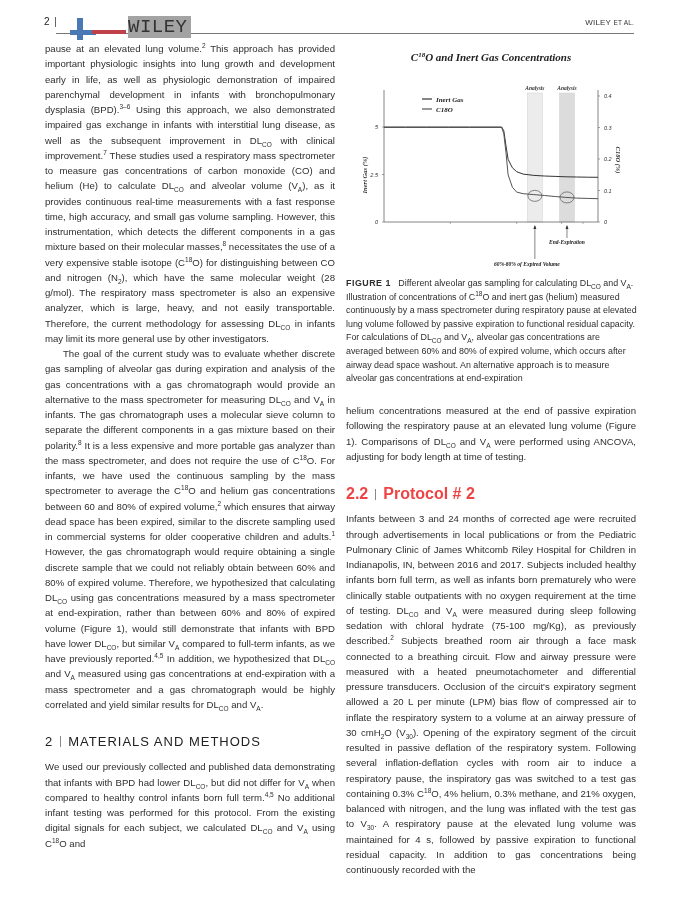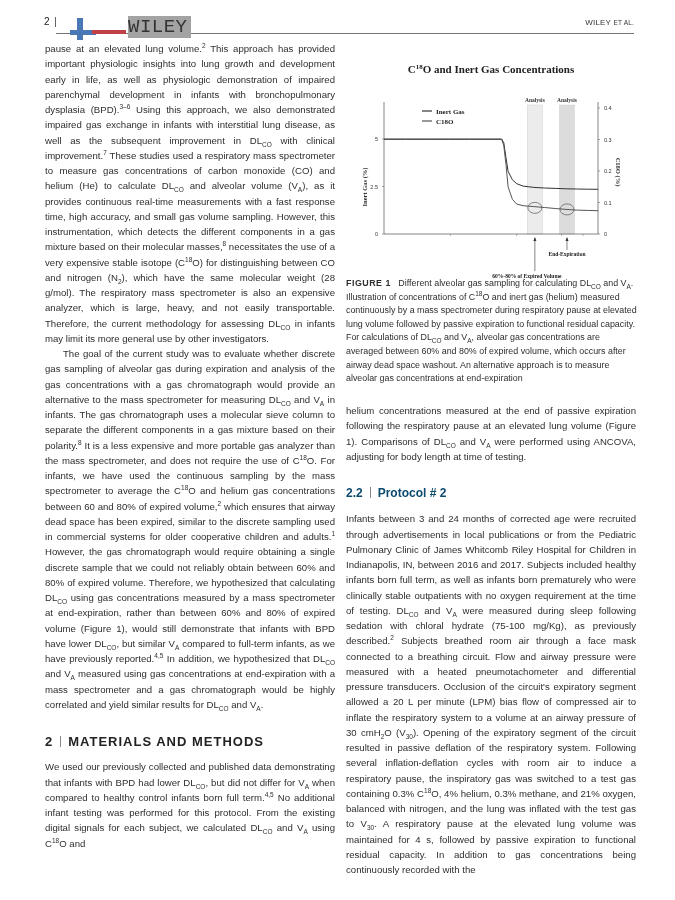--- a/index.html
+++ b/index.html
@@ -17,25 +17,25 @@
            letter-spacing:0.5px; color:#333; background:#a3a3a3; padding-right:3px; }
   .runhead { position:absolute; right:0; top:4px; font-size:8px; color:#333; letter-spacing:0.2px; }
   .runhead small { font-size:6.5px; }
 
   .col { position:absolute; width:290px; font-size:9.6px; line-height:15.25px; text-align:justify; color:#2e2e2e; }
   .col p { margin:0; }
   .leftcol { left:45px; top:41px; }
   .rightcol { left:346px; top:403px; }
   .indent { text-indent:18px; }
   sub, sup { font-size:6.5px; line-height:0; }
-  .sec { font-size:13px; font-weight:bold; letter-spacing:1px; color:#222; margin:22px 0 10px 0 !important; }
-  .subsec { font-size:12px; font-weight:bold; color:#0c4a6e; margin:10px 0 10px 0 !important; }
+  .sec { font-size:13px; font-weight:normal; letter-spacing:1px; color:#222; margin:22px 0 10px 0 !important; }
+  .subsec { font-size:16px; font-weight:bold; color:#ef4444; margin:10px 0 10px 0 !important; }
   .bar { display:inline-block; width:1px; height:11px; background:#888; margin:0 7px; vertical-align:-1px; }
 
-  .figure { position:absolute; left:346px; top:52px; width:290px; height:230px; }
+  .figure { position:absolute; left:346px; top:40px; width:290px; height:230px;font-style:italic; }
   .figcap { position:absolute; left:346px; top:277px; width:292px; font-size:8.9px; line-height:13.6px; color:#2e2e2e; }
   .figcap b { letter-spacing:0.5px; }
 </style>
 </head>
 <body>
 
 <div class="header">
   <span class="pagenum">2</span>
   <span class="pagesep"></span>
   <div class="hline"></div>

